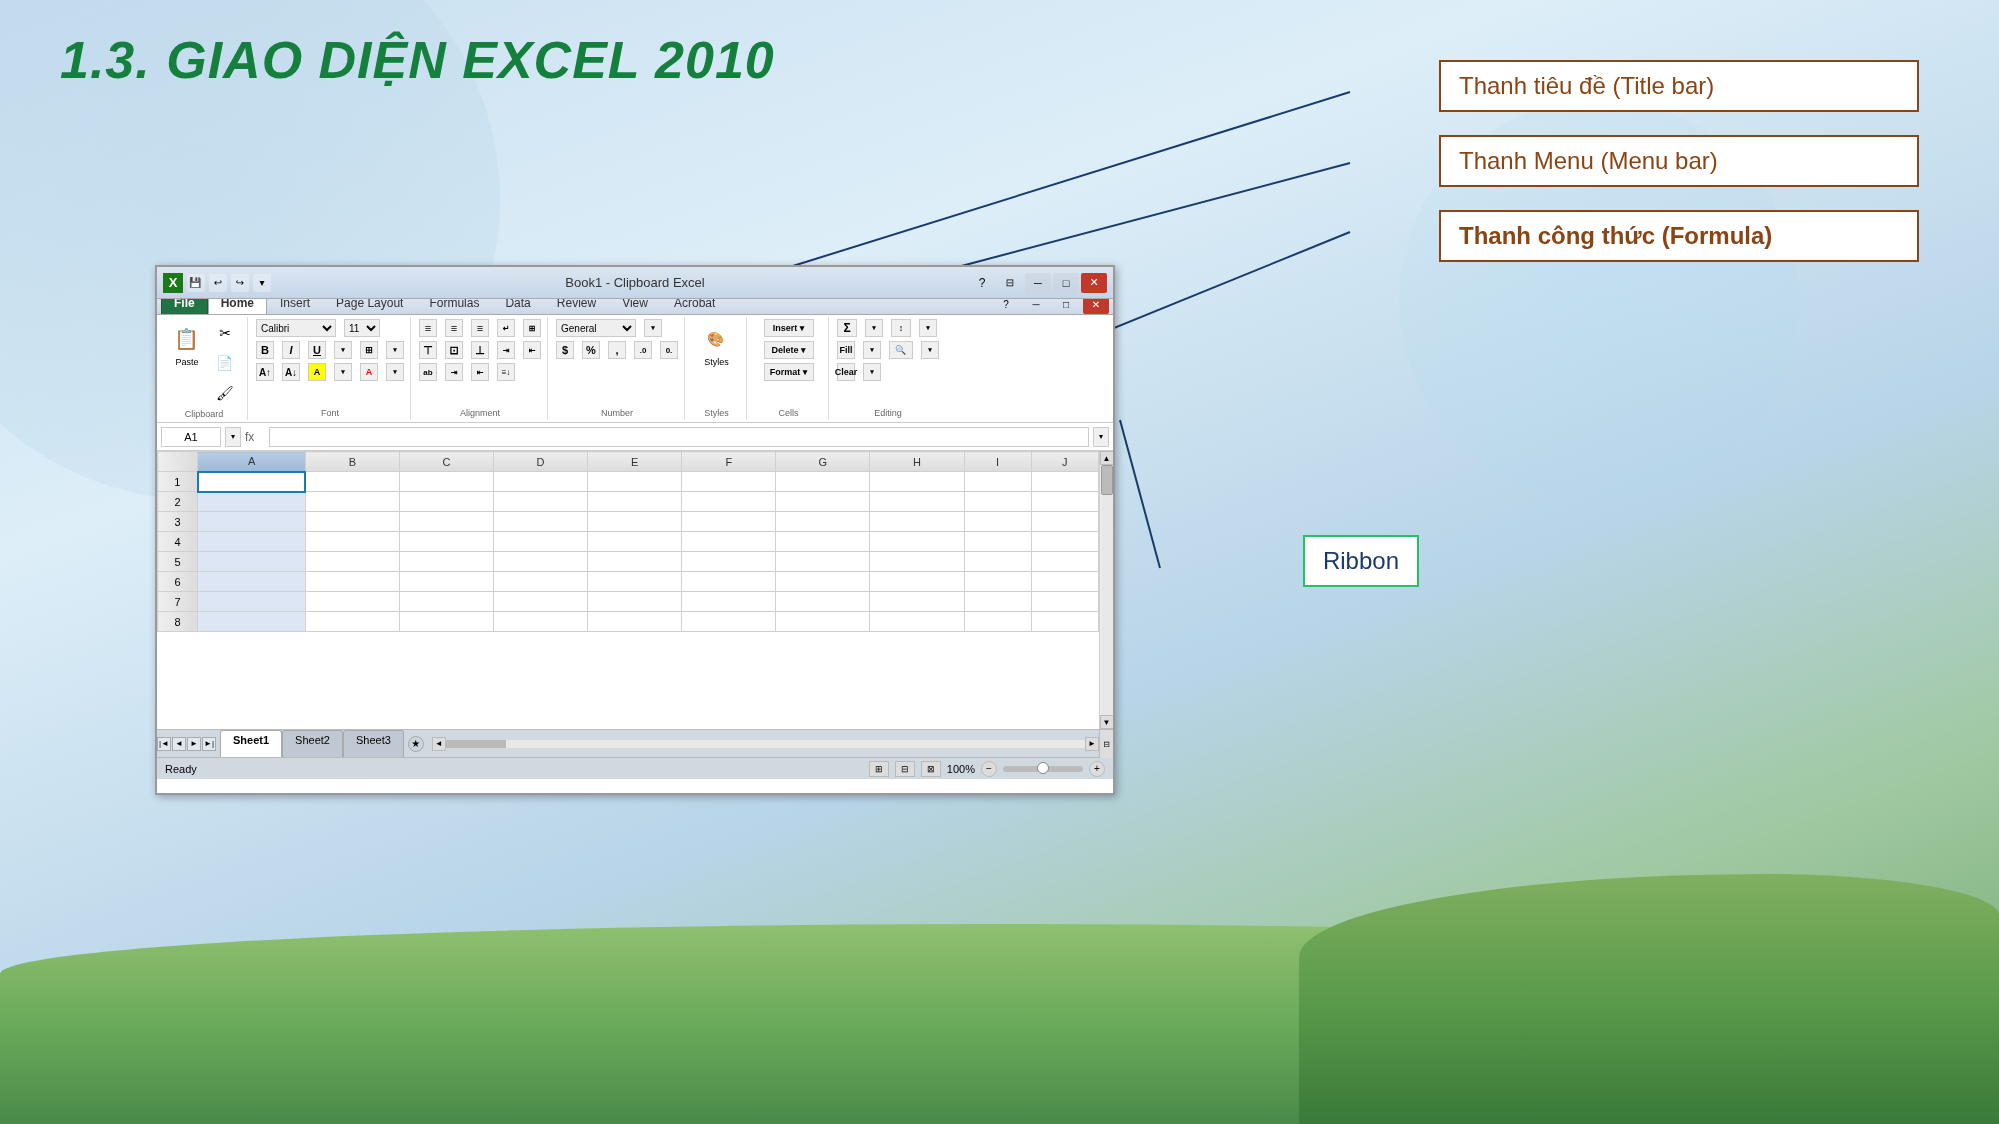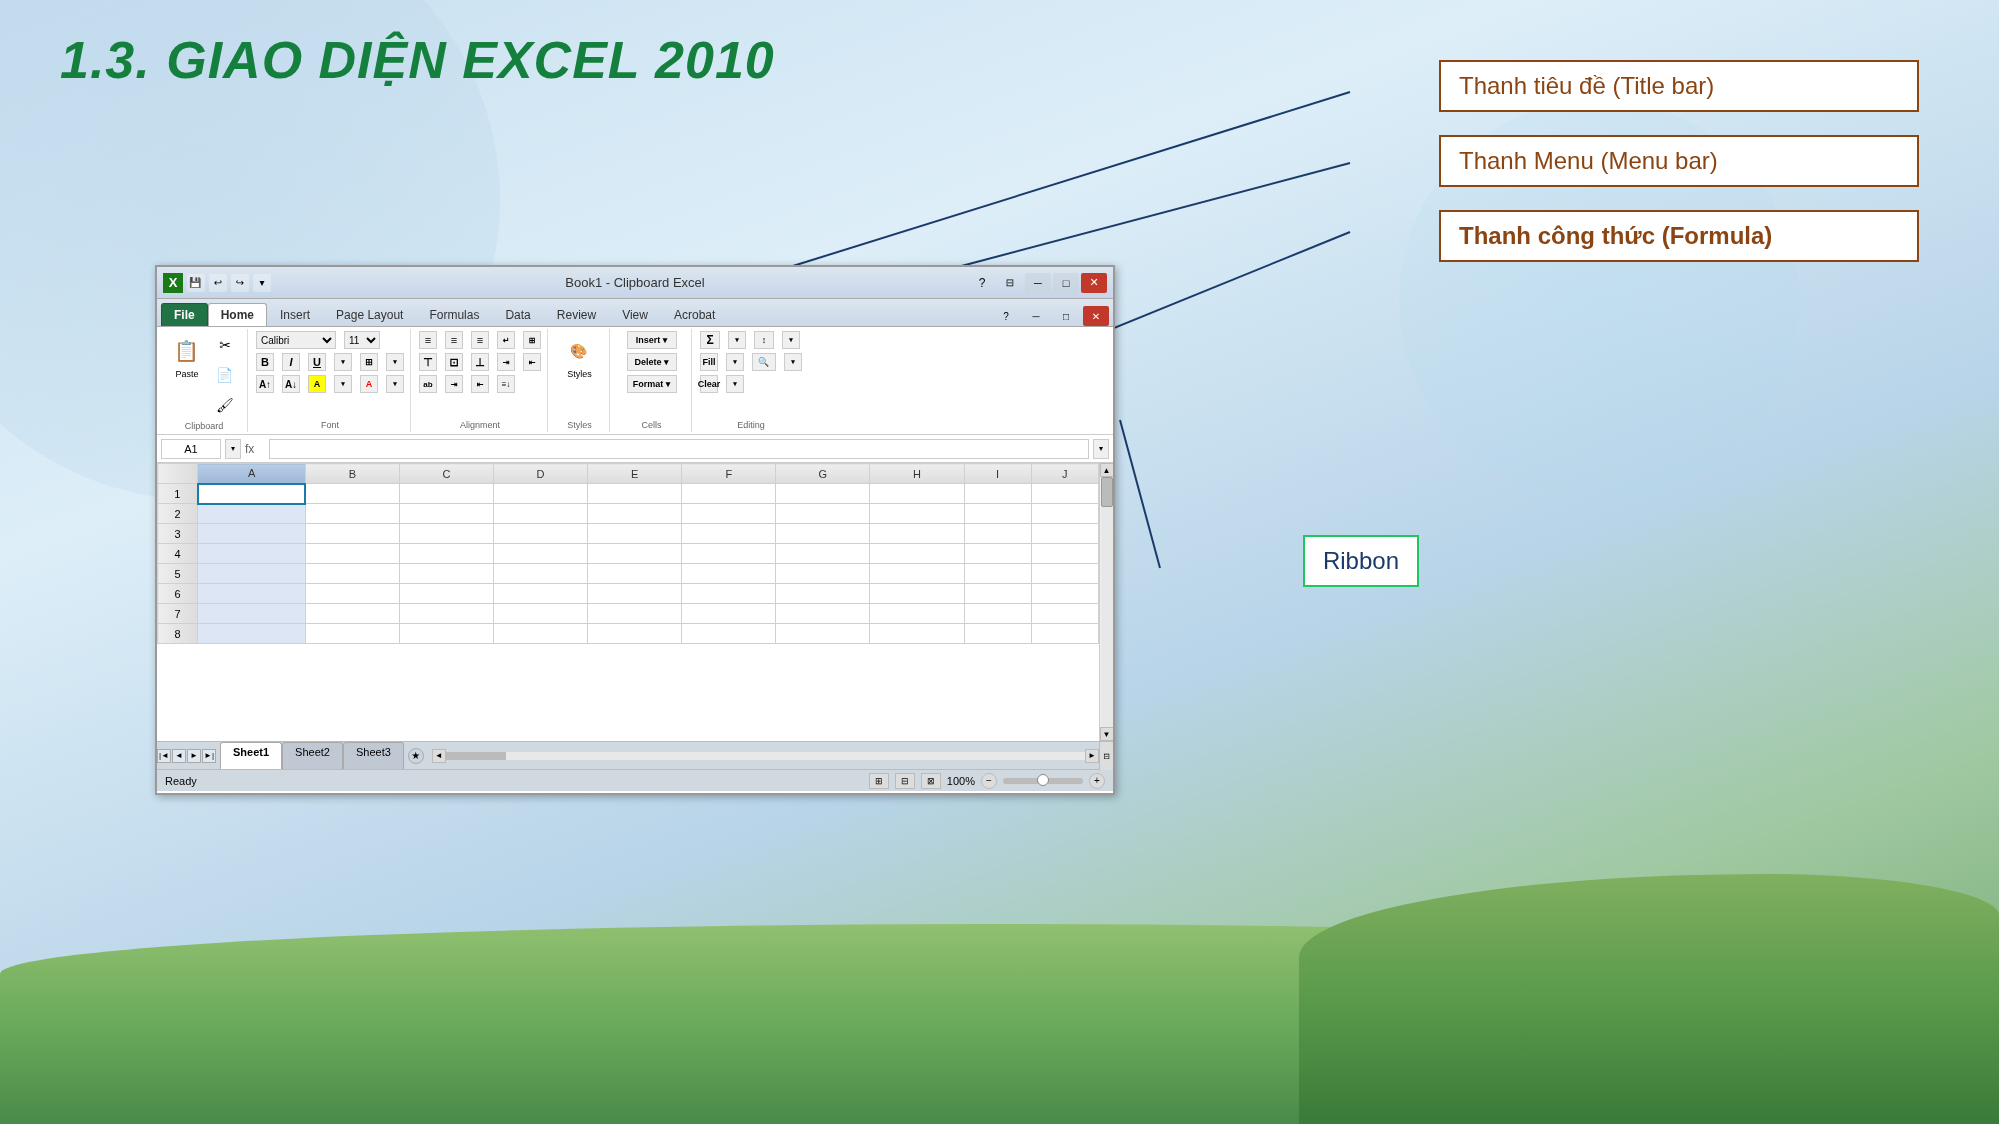--- a/index.html
+++ b/index.html
@@ -135,21 +135,21 @@
       font-size: 11px;
       cursor: pointer;
       border-radius: 2px;
     }
     .wc-minimize { background: rgba(200,210,220,0.5); }
     .wc-maximize { background: rgba(200,210,220,0.5); }
     .wc-close { background: #c0392b; color: white; }
 
     
     .excel-ribbon-tabs {
-      height: 28px;
+      height: 16px;
       background: linear-gradient(to bottom, #dce6f0, #ccd8e8);
       display: flex;
       align-items: flex-end;
       padding-left: 4px;
       border-bottom: 1px solid #aaa;
     }
     .ribbon-tab {
       padding: 4px 12px;
       font-size: 12px;
       cursor: pointer;
@@ -584,20 +584,38 @@
         <div class="font-row">
           <div class="small-btn" style="font-size:8px;">ab</div>
           <div class="small-btn" style="font-size:8px;">⇥</div>
           <div class="small-btn" style="font-size:8px;">⇤</div>
           <div class="small-btn" style="font-size:8px;">≡↓</div>
         </div>
       </div>
       <div class="ribbon-group-label">Alignment</div>
     </div>
 
+    <div class="ribbon-group" style="min-width:100px;">
+      <div class="ribbon-group-content" style="flex-direction:column;">
+        <div class="font-row">
+          <select style="width:80px; height:18px; font-size:10px; border:1px solid #ccc;">
+            <option>General</option>
+          </select>
+          <div class="small-btn" style="font-size:7px;">▾</div>
+        </div>
+        <div class="font-row">
+          <div class="small-btn">$</div>
+          <div class="small-btn">%</div>
+          <div class="small-btn">,</div>
+          <div class="small-btn" style="font-size:8px;">.0</div>
+          <div class="small-btn" style="font-size:8px;">0.</div>
+        </div>
+      </div>
+      <div class="ribbon-group-label">Number</div>
+    </div>
 
     <div class="ribbon-group" style="min-width:60px;">
       <div class="ribbon-group-content">
         <div class="ribbon-btn">
           <div class="ribbon-icon-lg" style="font-size:14px;">🎨</div>
           <span style="font-size:9px;">Styles</span>
         </div>
       </div>
       <div class="ribbon-group-label">Styles</div>
     </div>

